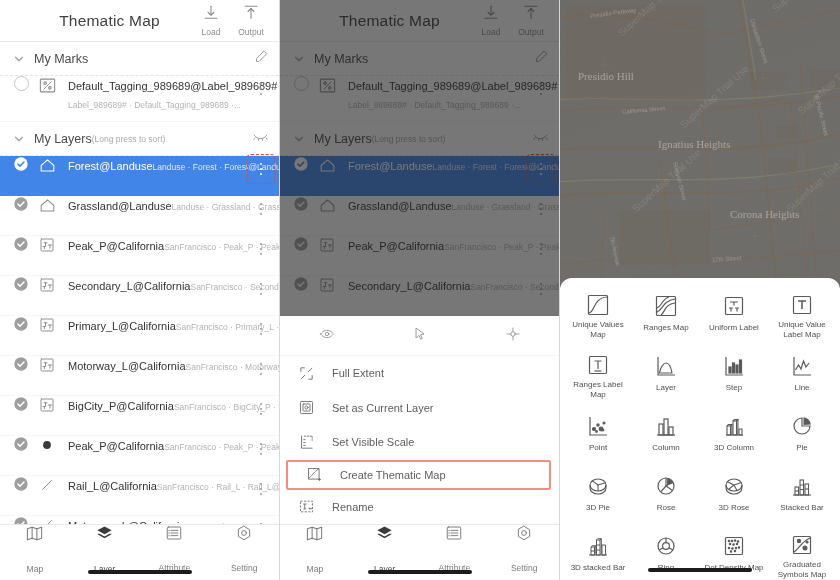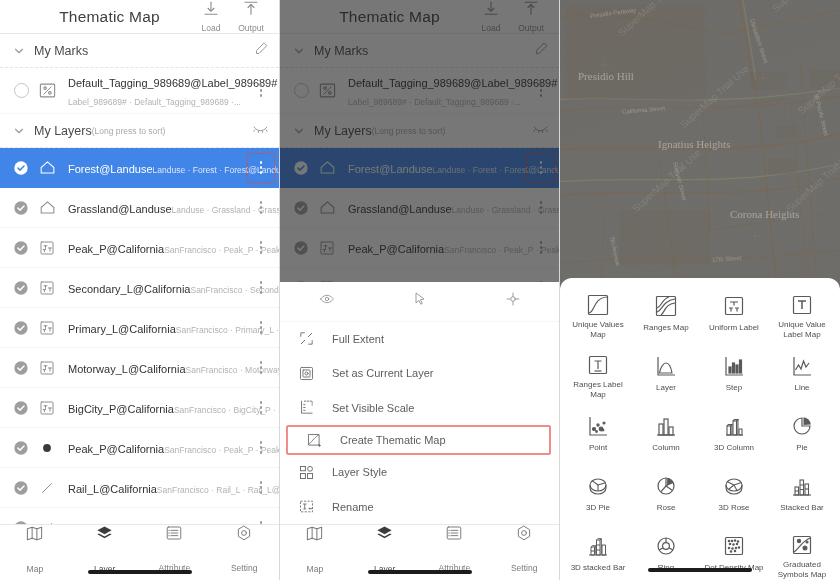--- a/index.html
+++ b/index.html
@@ -19,21 +19,21 @@
     position: relative;
     width: 280px; height: 580px;
     background: #ffffff;
     overflow: hidden;
     border-right: 1px solid #d8d8d8;
   }
   .panel:last-child { border-right: none; }
 
   
   .hdr {
-    height: 34px;
+    height: 42px;
     display: flex; align-items: center;
     padding: 0 8px 0 0;
     border-bottom: 1px solid #e8e8e8;
     background: #fff;
   }
   .hdr-title {
     flex: 1;
     text-align: center;
     font-size: 15.5px;
     color: #3f3f3f;
@@ -59,21 +59,21 @@
   }
   .grp .chev { width: 22px; color: #8b8b8b; display:flex; align-items:center; }
   .grp .gname { font-size: 12.5px; color: #4a4a4a; }
   .grp .ghint { font-size: 8.5px; color: #a9a9a9; }
   .grp .gspacer { flex: 1; }
 
   
   .list { background:#fff; }
   .row {
     height: 40px;
-    display: flex; align-items: center;
+    display: flex; align-items: flex-start;
     padding: 0 6px 0 10px;
     border-bottom: 1px dotted #ececec;
     background: #fff;
   }
   .row.tall { height: 46px; }
   .row.sel { background: #4285e8; border-bottom-color:#4285e8; }
   .row .chk { width: 22px; display:flex; align-items:center; justify-content:center; }
   .row .tico { width: 30px; display:flex; align-items:center; justify-content:center; }
   .row .txt { flex: 1; min-width: 0; padding-left: 6px; }
   .row .t1 {
@@ -880,31 +880,20 @@
           </div>
           <div class="mitem flag">
             <span class="mi-ico">
               <svg width="17" height="17" viewBox="0 0 24 24" fill="none" stroke="#6f6f6f" stroke-width="1.3" stroke-linejoin="round">
                 <rect x="3.5" y="3.5" width="15" height="15"></rect>
                 <path d="M4 17C8 15 10 9 18 4"></path>
                 <path d="M19 17v4M17 19h4"></path>
               </svg>
             </span>
             <span class="mi-lbl">Create Thematic Map</span>
-          </div>
-          <div class="mitem">
-            <span class="mi-ico">
-              <svg width="17" height="17" viewBox="0 0 24 24" fill="none" stroke="#6f6f6f" stroke-width="1.4">
-                <rect x="3.5" y="3.5" width="7" height="6"></rect>
-                <circle cx="17" cy="6.8" r="3.4"></circle>
-                <rect x="3.5" y="13.5" width="7" height="7"></rect>
-                <rect x="13.5" y="13.5" width="7" height="7"></rect>
-              </svg>
-            </span>
-            <span class="mi-lbl">Layer Style</span>
           </div>
           <div class="mitem">
             <span class="mi-ico">
               <svg width="17" height="17" viewBox="0 0 24 24" fill="none" stroke="#6f6f6f" stroke-width="1.3">
                 <rect x="3.5" y="4.5" width="17" height="15" stroke-dasharray="3 2"></rect>
                 <path d="M7 8.5h5M9.5 8.5v7M7.5 15.5h4" stroke-dasharray="0"></path>
                 <circle cx="16" cy="15" r=".7" fill="#6f6f6f"></circle>
                 <circle cx="18.4" cy="15" r=".7" fill="#6f6f6f"></circle>
               </svg>
             </span>

